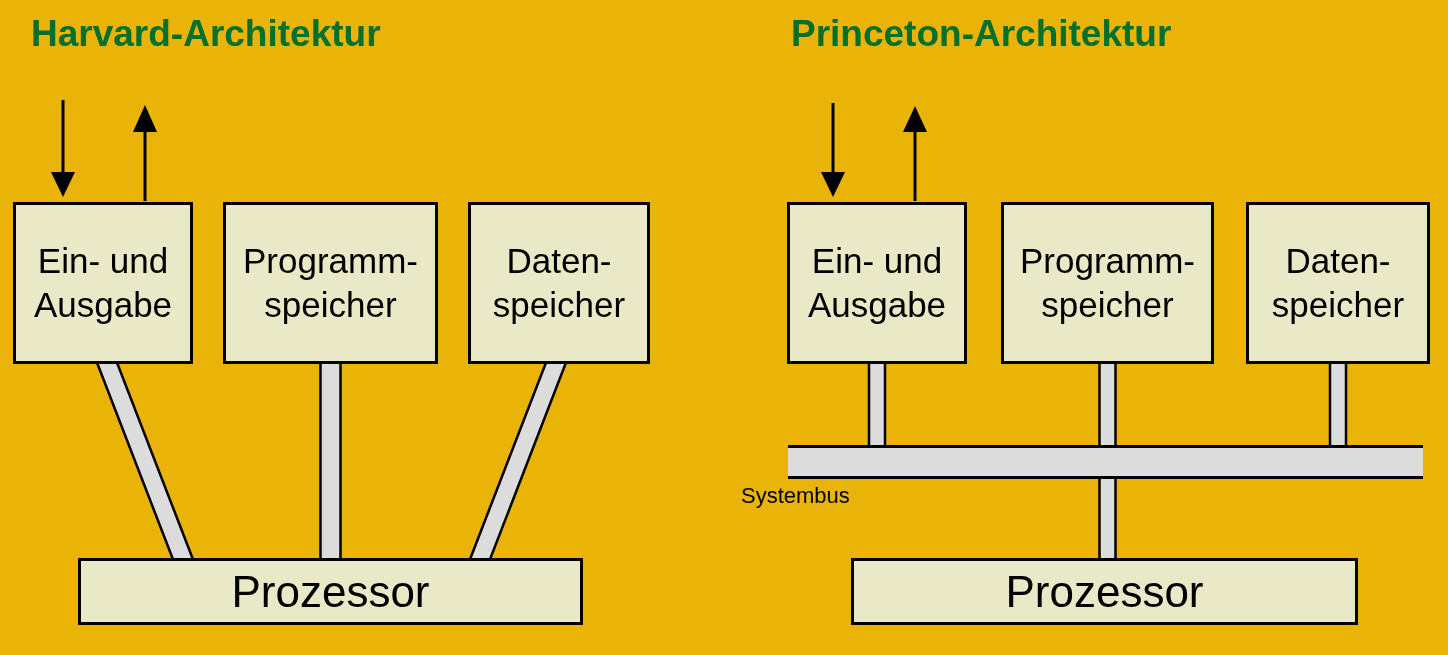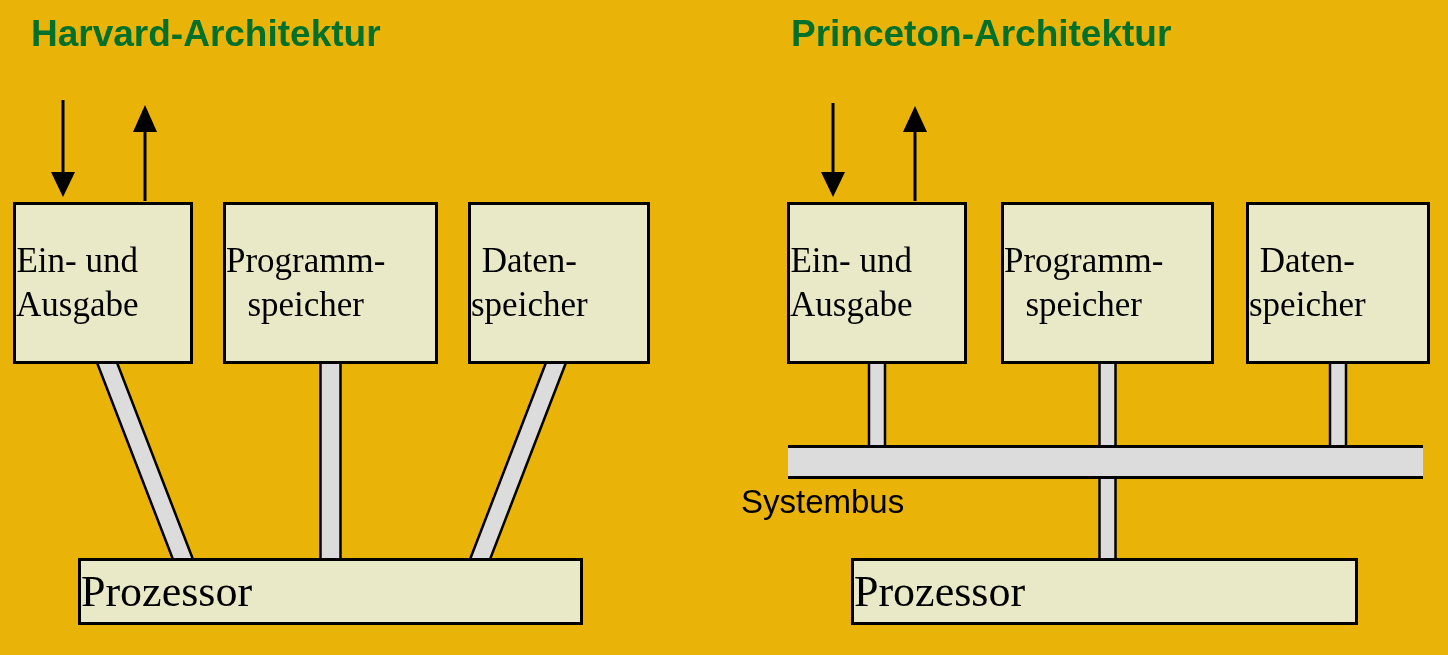--- a/index.html
+++ b/index.html
@@ -20,32 +20,31 @@
   .title{
     position:absolute;z-index:3;
     font-size:37px;font-weight:bold;line-height:44px;
     color:var(--title-green);
     white-space:nowrap;
   }
   .box{
     position:absolute;z-index:2;box-sizing:border-box;
     background:var(--box-fill);
     border:3px solid var(--outline);
-    display:flex;align-items:center;
+    display:flex;align-items:center;justify-content:center;
     text-align:center;
-    font-family:Liberation Serif, serif;
   }
   .box-label{
     white-space:pre-line;
     font-size:35px;line-height:44px;color:#000;
   }
   .proc-label{font-size:44px;color:#000;}
   .side-label{
     position:absolute;z-index:3;
-    font-size:33px;color:#000;white-space:nowrap;
+    font-size:22px;color:#000;white-space:nowrap;
   }
   .connector{fill:var(--connector-gray);stroke:var(--outline);stroke-width:2.5;}
   .bus-bar{fill:var(--connector-gray);}
   .bus-line{stroke:var(--outline);stroke-width:3;}
   .arrow-line{stroke:var(--outline);stroke-width:3;}
   .arrow-head{fill:var(--outline);stroke:none;}
 </style>
 </head>
 <body>
 

